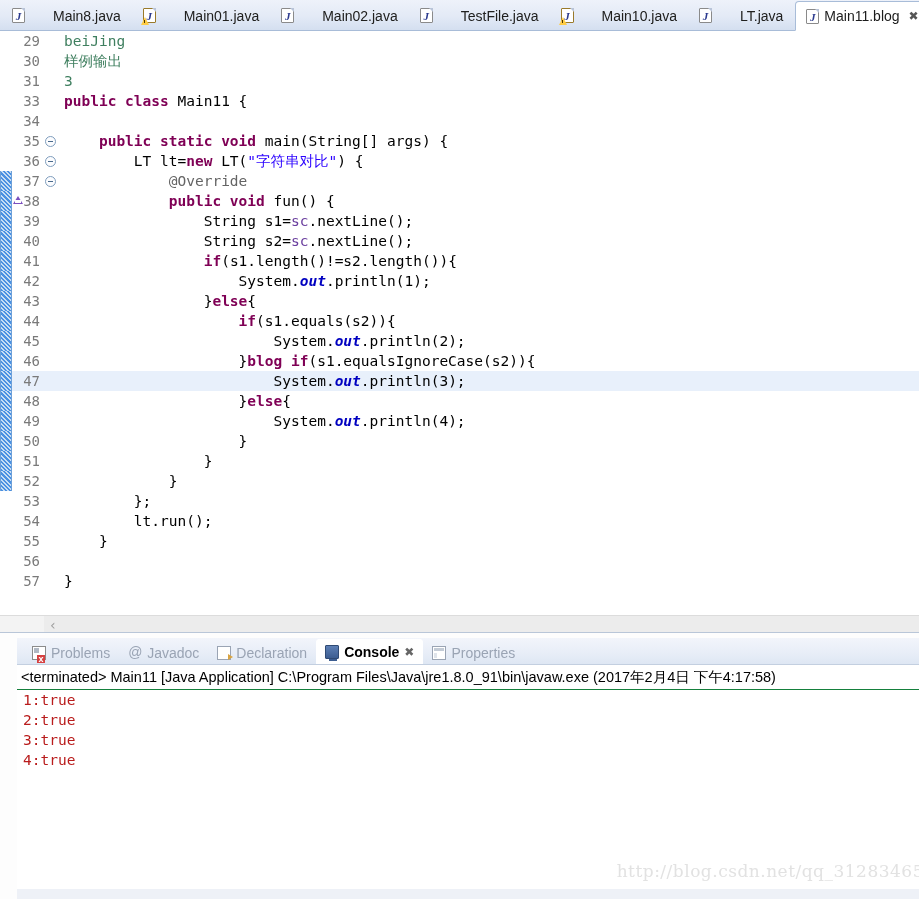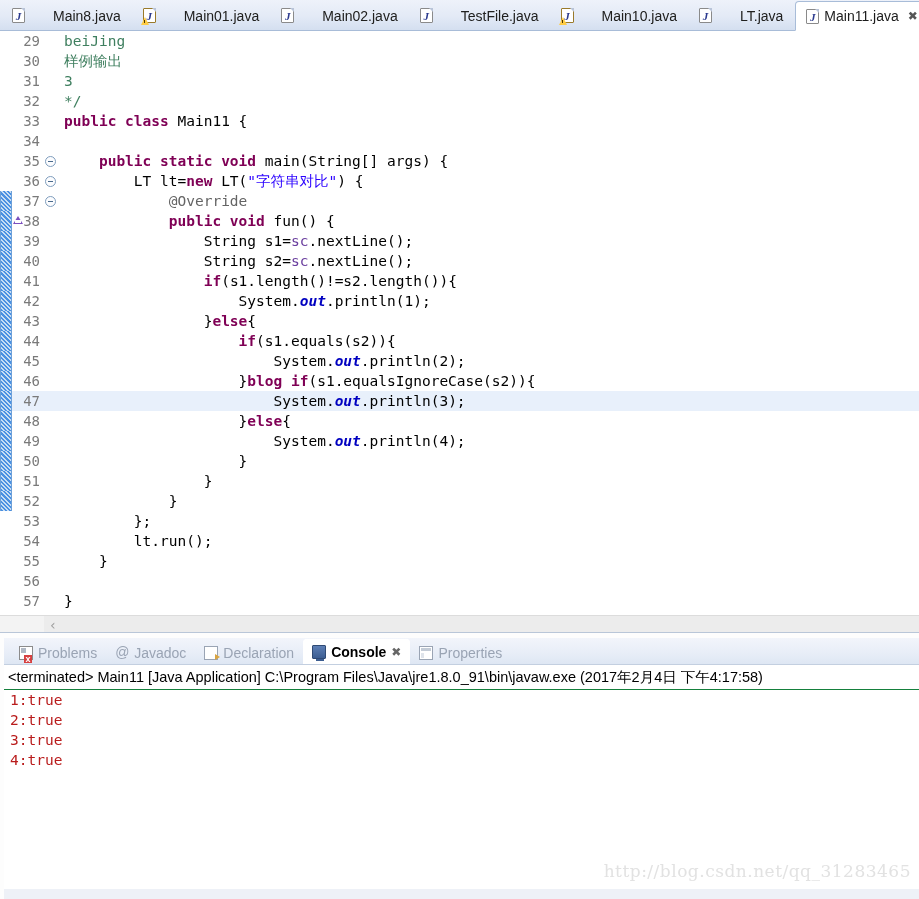--- a/index.html
+++ b/index.html
@@ -172,21 +172,21 @@
     position: absolute; left: 50px; top: 1px;
     font-size: 14px; color: #a0a0a0; line-height: 16px;
     font-family: "DejaVu Sans", sans-serif;
   }
   .editor-border-b {
     position: absolute; left: 0; bottom: 0; width: 919px; height: 1px; background: #b9c6d8;
   }
 
   
   .bottom {
-    position: absolute; left: 4px; top: 638px; width: 815px; height: 261px;
+    position: absolute; left: 17px; top: 638px; width: 815px; height: 261px;
     background: #ffffff;
   }
   .viewtabs {
     position: relative; height: 27px; width: 919px;
     background: linear-gradient(to bottom, #f2f5fb 0%, #e7edf7 60%, #dde6f3 100%);
     display: flex; align-items: flex-end;
     padding-left: 6px;
   }
   .vtab {
     height: 25px; display: flex; align-items: center; gap: 5px;
@@ -306,31 +306,30 @@
           <span class="wbadge"></span>
         </span>
         <span>Main10.java</span>
       </div>
       <div class="tab inactive">
         <span class="jicon"></span>
         <span>LT.java</span>
       </div>
       <div class="tab active">
         <span class="jicon"></span>
-        <span>Main11.java</span>
+        <span>Main11.blog</span>
         <span class="tabclose">✖</span>
       </div>
     </div>
 
   <div class="editor">
     <div class="code-area" id="codearea">
         <div class="row"><div class="gutter-ann"></div><div class="lineno">29</div><div class="fold"></div><div class="codetext"><span class="cmt">beiJing</span></div></div>
         <div class="row"><div class="gutter-ann"></div><div class="lineno">30</div><div class="fold"></div><div class="codetext"><span class="cmt">样例输出</span></div></div>
         <div class="row"><div class="gutter-ann"></div><div class="lineno">31</div><div class="fold"></div><div class="codetext"><span class="cmt">3</span></div></div>
-        <div class="row"><div class="gutter-ann"></div><div class="lineno">32</div><div class="fold"></div><div class="codetext"><span class="cmt">*/</span></div></div>
         <div class="row"><div class="gutter-ann"></div><div class="lineno">33</div><div class="fold"></div><div class="codetext"><span class="kw">public class </span><span>Main11 {</span></div></div>
         <div class="row"><div class="gutter-ann"></div><div class="lineno">34</div><div class="fold"></div><div class="codetext"></div></div>
         <div class="row"><div class="gutter-ann"></div><div class="lineno">35</div><div class="fold collapsible"></div><div class="codetext"><span>    </span><span class="kw">public static void </span><span>main(String[] args) {</span></div></div>
         <div class="row"><div class="gutter-ann"></div><div class="lineno">36</div><div class="fold collapsible"></div><div class="codetext"><span>        LT lt=</span><span class="kw">new </span><span>LT(</span><span class="str">"字符串对比"</span><span>) {</span></div></div>
         <div class="row changed"><div class="gutter-ann"></div><div class="lineno">37</div><div class="fold collapsible"></div><div class="codetext"><span>            </span><span class="ann">@Override</span></div></div>
         <div class="row changed"><div class="gutter-ann"></div><div class="lineno">38</div><span class="ovmark"></span><div class="fold"></div><div class="codetext"><span>            </span><span class="kw">public void </span><span>fun() {</span></div></div>
         <div class="row changed"><div class="gutter-ann"></div><div class="lineno">39</div><div class="fold"></div><div class="codetext"><span>                String s1=</span><span class="loc">sc</span><span>.nextLine();</span></div></div>
         <div class="row changed"><div class="gutter-ann"></div><div class="lineno">40</div><div class="fold"></div><div class="codetext"><span>                String s2=</span><span class="loc">sc</span><span>.nextLine();</span></div></div>
         <div class="row changed"><div class="gutter-ann"></div><div class="lineno">41</div><div class="fold"></div><div class="codetext"><span>                </span><span class="kw">if</span><span>(s1.length()!=s2.length()){</span></div></div>
         <div class="row changed"><div class="gutter-ann"></div><div class="lineno">42</div><div class="fold"></div><div class="codetext"><span>                    System.</span><span class="fld">out</span><span>.println(1);</span></div></div>

